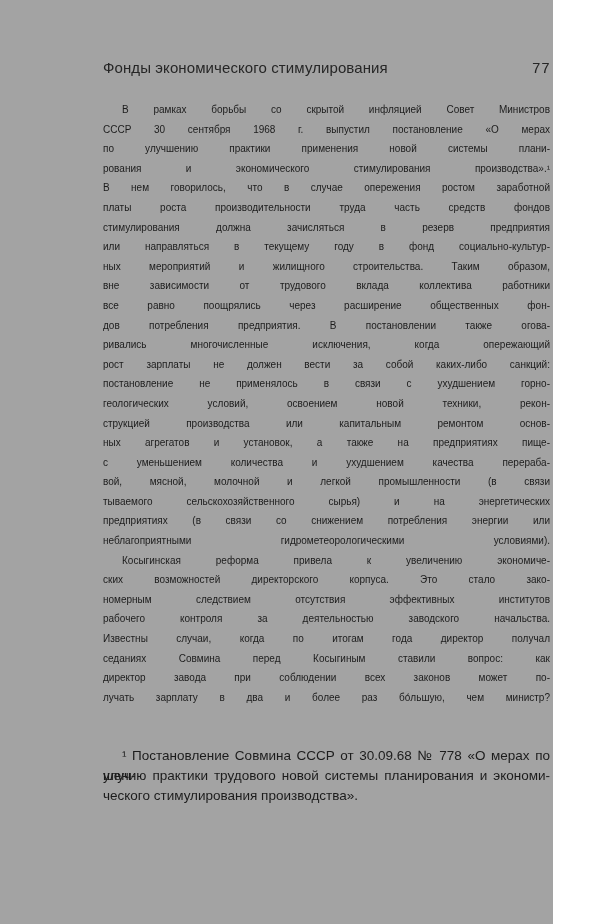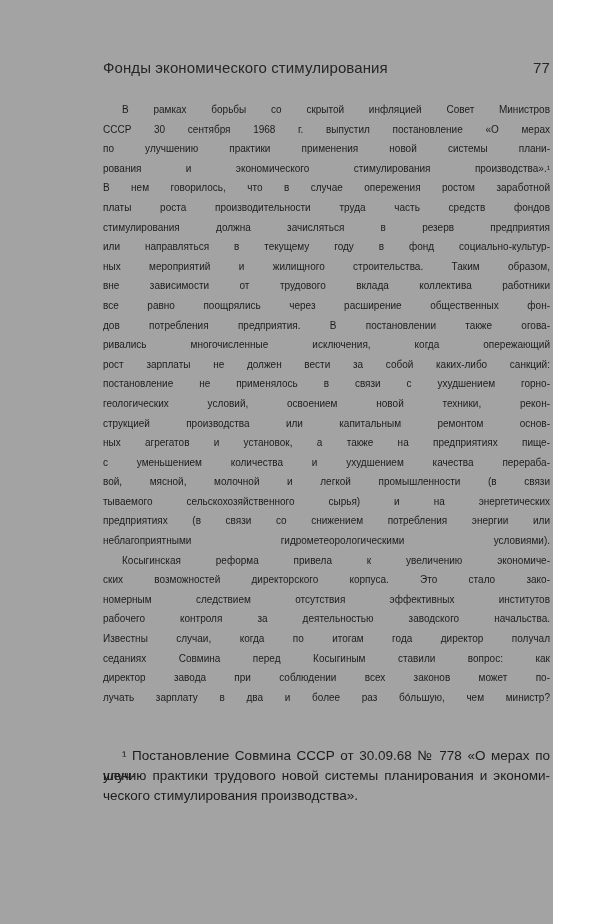--- a/index.html
+++ b/index.html
@@ -16,21 +16,21 @@
     overflow: hidden;
   }
   .running-head {
     position: absolute;
     left: 103px; top: 59px; width: 447px;
     display: flex; justify-content: space-between; align-items: baseline;
     font-size: 15px; color: #262626;
     letter-spacing: 0.1px;
   }
   .rh-title { white-space: nowrap; }
-  .rh-page { white-space: nowrap; }
+  .rh-page { white-space: nowrap; font-family: Liberation Mono, monospace; }
   .body-text {
     position: absolute;
     left: 103px; top: 100px; width: 447px;
     font-size: 10px; line-height: 19.6px;
     color: #1c1c1c;
   }
   .line {
     text-align: justify;
     text-align-last: justify;
     height: 19.6px;

